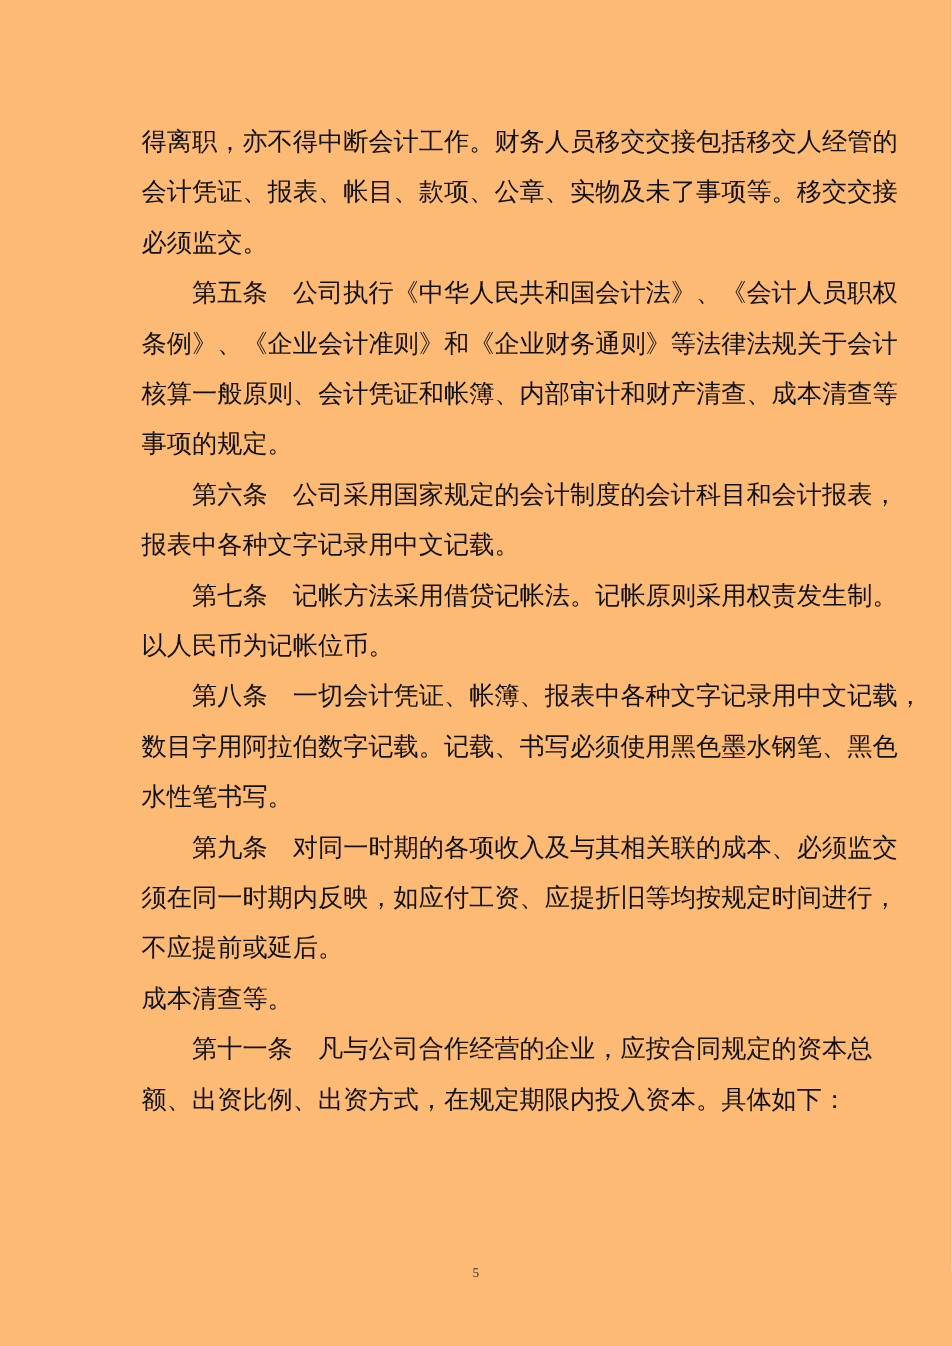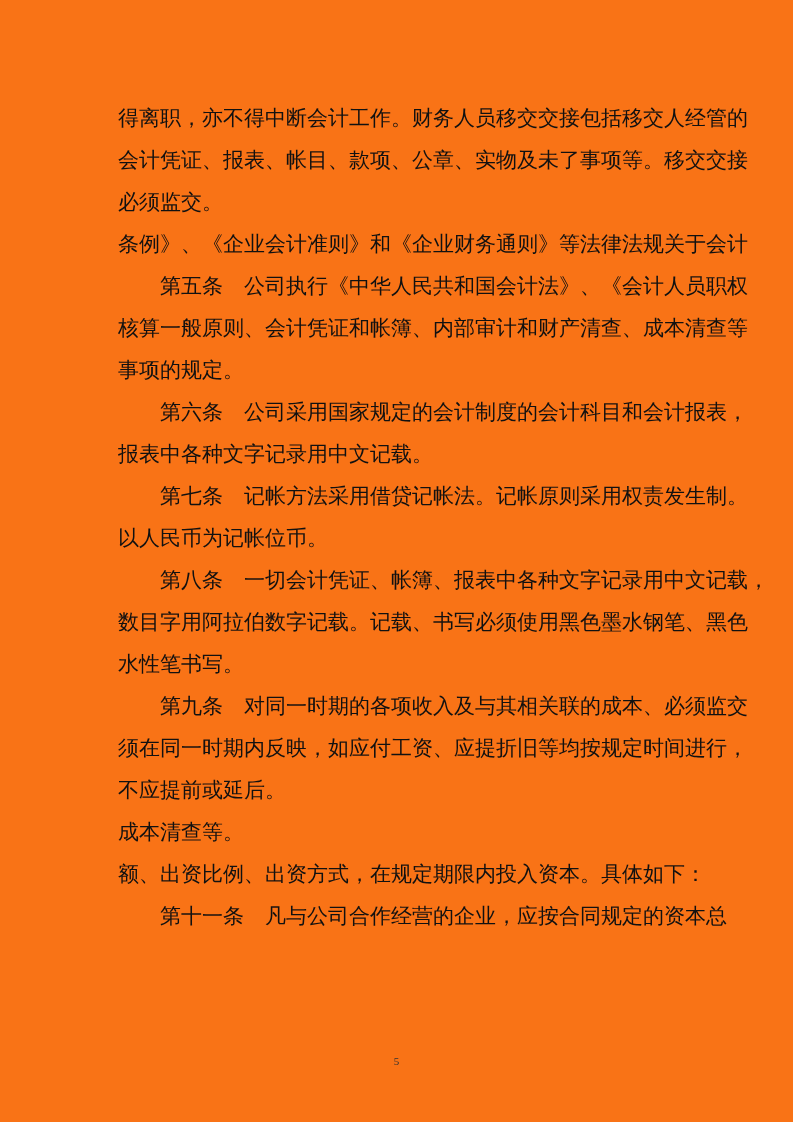--- a/index.html
+++ b/index.html
@@ -1,18 +1,18 @@
 <!DOCTYPE html>
 <html><head>
 <meta charset="utf-8">
 <style>
   html, body { margin: 0; padding: 0; background: #ffffff; }
   body { width: 793px; height: 1122px; position: relative; overflow: hidden; }
   .page {
-    position: absolute; left: 0; top: 0; width: 793px; height: 1122px; background: #f97316;
+    position: absolute; left: 0; top: 0; width: 793px; height: 1122px; background: #fdba74;
   }
   .body-text {
     position: absolute; left: 118px; top: 97px; width: 560px;
     font-family: "DejaVu Serif", "Liberation Serif", serif;
     font-size: 21px; color: #111111;
   }
   .line {
     height: 42px; line-height: 42px; white-space: nowrap;
     text-align: justify; text-align-last: justify;
   }
@@ -29,22 +29,22 @@
 <div class="page">
   <div class="body-text">
 
     <div class="paragraph">
       <div class="line">得离职，亦不得中断会计工作。财务人员移交交接包括移交人经管的</div>
       <div class="line">会计凭证、报表、帐目、款项、公章、实物及未了事项等。移交交接</div>
       <div class="line last">必须监交。</div>
     </div>
 
     <div class="paragraph">
+      <div class="line indent">第五条　公司执行《中华人民共和国会计法》、《会计人员职权</div>
       <div class="line">条例》、《企业会计准则》和《企业财务通则》等法律法规关于会计</div>
-      <div class="line indent">第五条　公司执行《中华人民共和国会计法》、《会计人员职权</div>
       <div class="line">核算一般原则、会计凭证和帐簿、内部审计和财产清查、成本清查等</div>
       <div class="line last">事项的规定。</div>
     </div>
 
     <div class="paragraph">
       <div class="line indent">第六条　公司采用国家规定的会计制度的会计科目和会计报表，</div>
       <div class="line last">报表中各种文字记录用中文记载。</div>
     </div>
 
     <div class="paragraph">
@@ -62,21 +62,21 @@
       <div class="line indent">第九条　对同一时期的各项收入及与其相关联的成本、必须监交</div>
       <div class="line">须在同一时期内反映，如应付工资、应提折旧等均按规定时间进行，</div>
       <div class="line last">不应提前或延后。</div>
     </div>
 
     <div class="paragraph">
       <div class="line last">成本清查等。</div>
     </div>
 
     <div class="paragraph">
+      <div class="line indent">第十一条　凡与公司合作经营的企业，应按合同规定的资本总</div>
       <div class="line last">额、出资比例、出资方式，在规定期限内投入资本。具体如下：</div>
-      <div class="line indent">第十一条　凡与公司合作经营的企业，应按合同规定的资本总</div>
     </div>
 
 
   </div>
 
   <div class="page-number">5</div>
 </div>
 
 </body></html>

